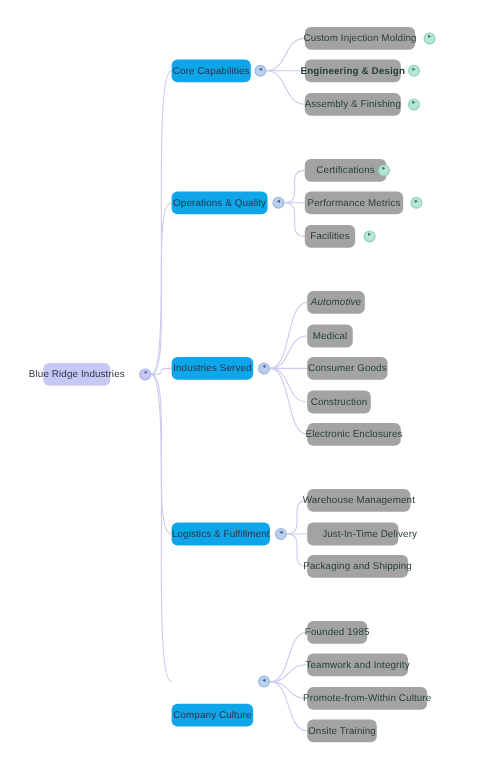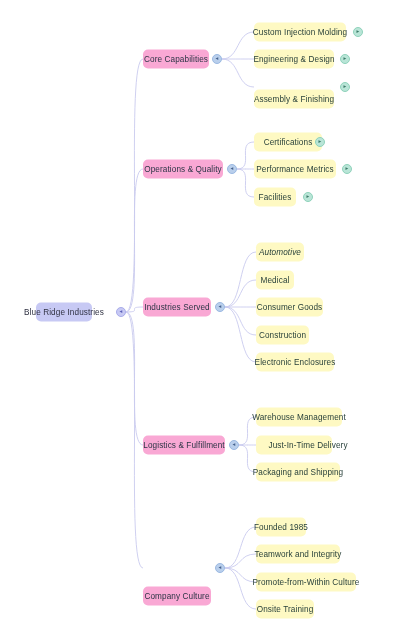--- a/index.html
+++ b/index.html
@@ -37,28 +37,28 @@
     letter-spacing: 0.1px;
   }
   .node-root {
     background: #c7c9f4;
     color: #2f3142;
     font-size: 8.2px;
     height: 19px;
     padding: 0 8px;
   }
   .node-branch {
-    background: #f9a8d4;
+    background: #0ea5e9;
     color: #2b3445;
     font-size: 8.2px;
     height: 19px;
     padding: 0 8px;
   }
   .node-leaf {
-    background: #fef9c3;
+    background: #a3a3a3;
     color: #28403a;
     font-size: 8.2px;
     height: 19px;
     padding: 0 8px;
   }
   .toggle {
     position: absolute;
     width: 10px;
     height: 10px;
     border-radius: 50%;
@@ -115,23 +115,23 @@
       <path d="M 225 568 C 243 568, 238 582, 256 582" fill="none" stroke="#c9cbee" stroke-width="0.9"></path>
       <path d="M 225 568 C 243 568, 238 609, 256 609" fill="none" stroke="#c9cbee" stroke-width="0.9"></path>
     </svg>
   <div id="nodes">
       <div class="node node-root" style="left: 36px; top: 312px; width: 56px;">Blue Ridge Industries</div>
       <div class="toggle toggle-purple" style="left: 116px; top: 312px;">◂</div>
       <div class="node node-branch" style="left: 143px; top: 59px; width: 66px;">Core Capabilities</div>
       <div class="toggle toggle-blue" style="left: 212px; top: 59px;">◂</div>
       <div class="node node-leaf" style="left: 254px; top: 32px; width: 92px;">Custom Injection Molding</div>
       <div class="toggle toggle-green" style="left: 353px; top: 32px;">▸</div>
-      <div class="node node-leaf" style="left: 254px; top: 59px; width: 80px;">Engineering &amp; Design</div>
+      <div class="node node-leaf" style="left: 254px; top: 59px; width: 80px; font-weight: bold;">Engineering &amp; Design</div>
       <div class="toggle toggle-green" style="left: 340px; top: 59px;">▸</div>
-      <div class="node node-leaf" style="left: 254px; top: 87px; width: 80px; margin-top: 12px;">Assembly &amp; Finishing</div>
+      <div class="node node-leaf" style="left: 254px; top: 87px; width: 80px;">Assembly &amp; Finishing</div>
       <div class="toggle toggle-green" style="left: 340px; top: 87px;">▸</div>
       <div class="node node-branch" style="left: 143px; top: 169px; width: 80px;">Operations &amp; Quality</div>
       <div class="toggle toggle-blue" style="left: 227px; top: 169px;">◂</div>
       <div class="node node-leaf" style="left: 254px; top: 142px; width: 68px;">Certifications</div>
       <div class="toggle toggle-green" style="left: 315px; top: 142px;">▸</div>
       <div class="node node-leaf" style="left: 254px; top: 169px; width: 82px;">Performance Metrics</div>
       <div class="toggle toggle-green" style="left: 342px; top: 169px;">▸</div>
       <div class="node node-leaf" style="left: 254px; top: 197px; width: 42px;">Facilities</div>
       <div class="toggle toggle-green" style="left: 303px; top: 197px;">▸</div>
       <div class="node node-branch" style="left: 143px; top: 307px; width: 68px;">Industries Served</div>

